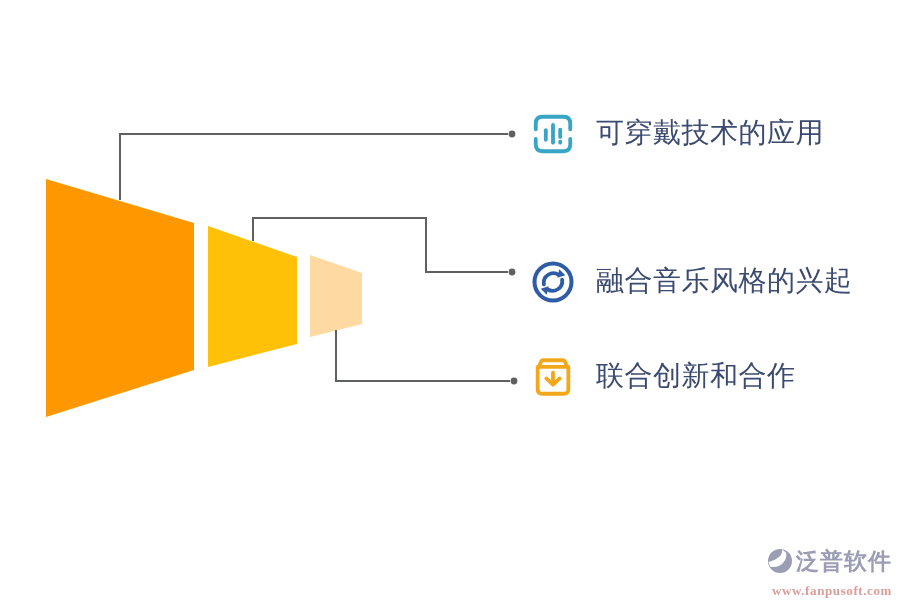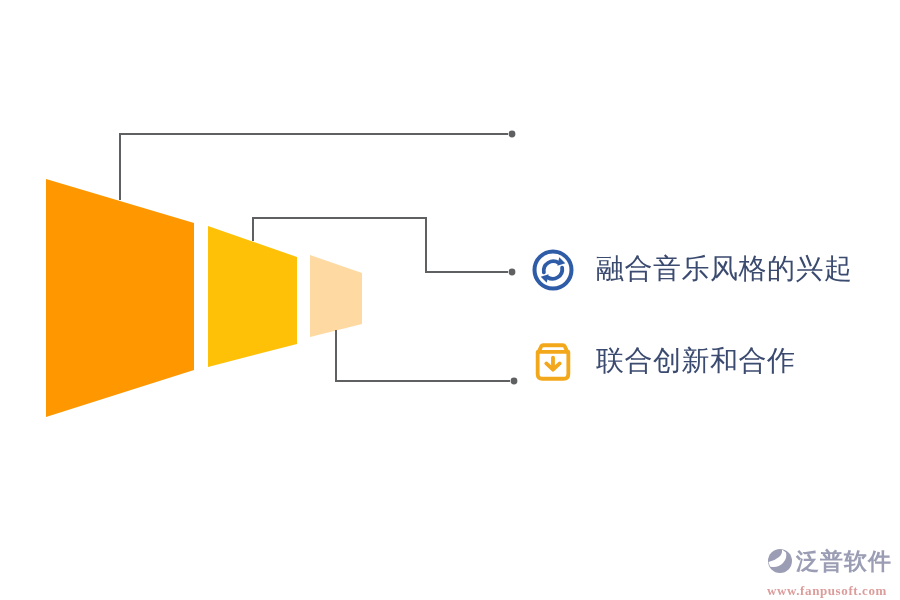--- a/index.html
+++ b/index.html
@@ -11,28 +11,28 @@
     position:absolute;left:62px;top:66px;
     font-size:29px;font-weight:700;letter-spacing:1px;
     color:#3B4A6F;
     text-shadow:-1.5px 1.5px 0 rgba(198,70,50,.8);
     white-space:nowrap;
   }
   .diagram-svg{position:absolute;left:0;top:0;width:900px;height:600px;}
   .item{
     position:absolute;left:530px;display:flex;align-items:center;gap:20px;height:46px;
   }
-  .item-1{top:111px;} .item-2{top:247px;} .item-3{top:339px;}
+  .item-1{top:111px;} .item-2{top:259px;} .item-3{top:354px;}
   .item .icon{flex:0 0 auto;display:block;}
   .item .label{
     font-size:28px;color:#3B4A6F;letter-spacing:.5px;white-space:nowrap;line-height:1;
     padding-bottom:2px;
   }
   .watermark{
-    position:absolute;right:8px;bottom:3px;text-align:left;line-height:1;
+    position:absolute;right:8px;bottom:3px;text-align:right;line-height:1;
   }
   .brand-row{display:flex;align-items:center;justify-content:flex-end;gap:3px;}
   .brand-name{
     font-size:23px;font-weight:700;color:#9B9DB4;letter-spacing:1px;white-space:nowrap;
   }
   .brand-url{
     font-size:13px;font-weight:700;color:#DB9D9B;letter-spacing:.6px;margin-top:10px;white-space:nowrap;
   }
 </style>
 </head>
@@ -49,20 +49,31 @@
 
     <polyline points="120,200 120,134 508,134" fill="none" stroke-width="2" stroke="#5F6062"></polyline>
     <polyline points="253,241 253,218 426,218 426,272 508,272" fill="none" stroke-width="2" stroke="#5F6062"></polyline>
     <polyline points="336,330 336,381 510,381" fill="none" stroke-width="2" stroke="#5F6062"></polyline>
 
     <circle cx="512" cy="134" r="3.4" fill="#5F6062"></circle>
     <circle cx="512" cy="272" r="3.4" fill="#5F6062"></circle>
     <circle cx="514" cy="381" r="3.4" fill="#5F6062"></circle>
   </svg>
 
+  <div class="item item-1">
+    <svg class="icon" viewBox="0 0 48 48" width="46" height="46" fill="none" stroke="currentColor" stroke-width="4" stroke-linecap="round" color="#39A5C6">
+      <path d="M6 19 V13 Q6 6 13 6 H35 Q42 6 42 13 V19"></path>
+      <path d="M6 29 V35 Q6 42 13 42 H35 Q42 42 42 35 V29"></path>
+      <path d="M16.5 20 V30"></path>
+      <path d="M24 14.5 V33"></path>
+      <path d="M31.5 19.5 V27"></path>
+      <path d="M31.5 32 V33"></path>
+    </svg>
+    <span class="label">可穿戴技术的应用</span>
+  </div>
 
   <div class="item item-2">
     <svg class="icon" viewBox="0 0 48 48" width="46" height="46" color="#2E5CA6">
       <circle cx="24" cy="24" r="19.3" fill="none" stroke="currentColor" stroke-width="4.2"></circle>
       <g fill="none" stroke="currentColor" stroke-width="4" stroke-linecap="round">
         <path d="M14.5 26.5 A10 10 0 0 1 30 16.6"></path>
         <path d="M33.5 21.5 A10 10 0 0 1 18 31.4"></path>
       </g>
       <g fill="currentColor" stroke="none">
         <path d="M30.5 10.8 L36.8 17 L28.6 19.6 Z"></path>

